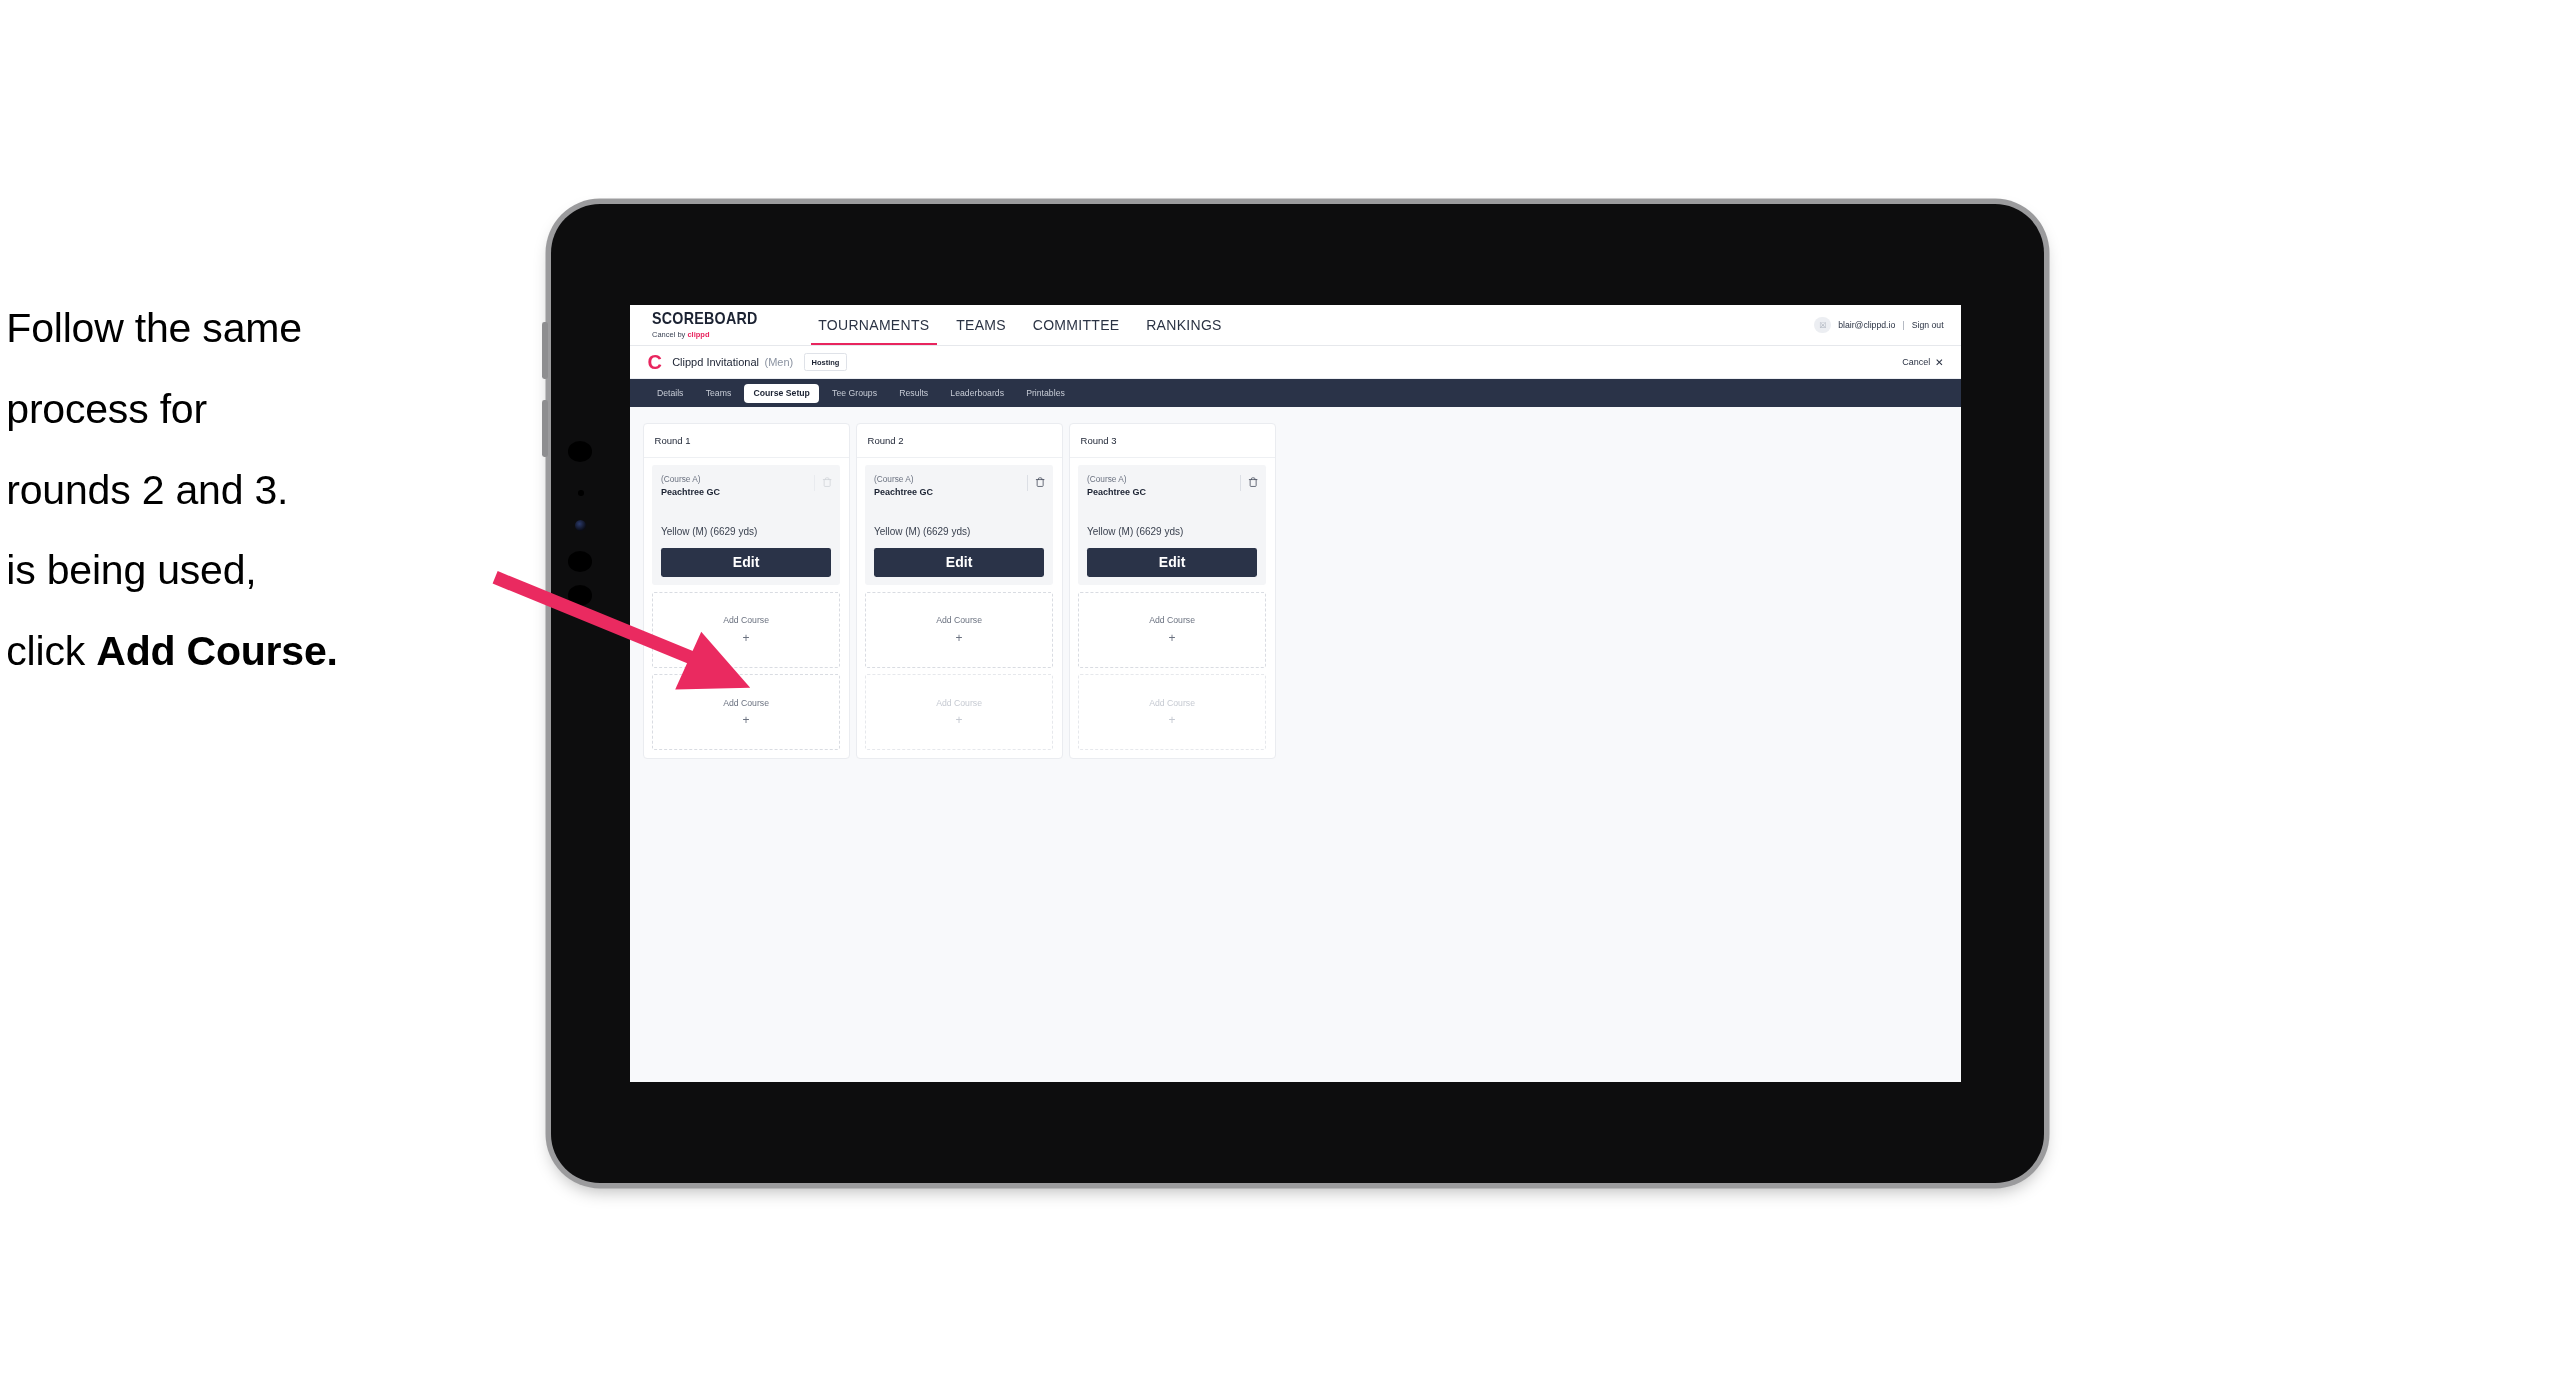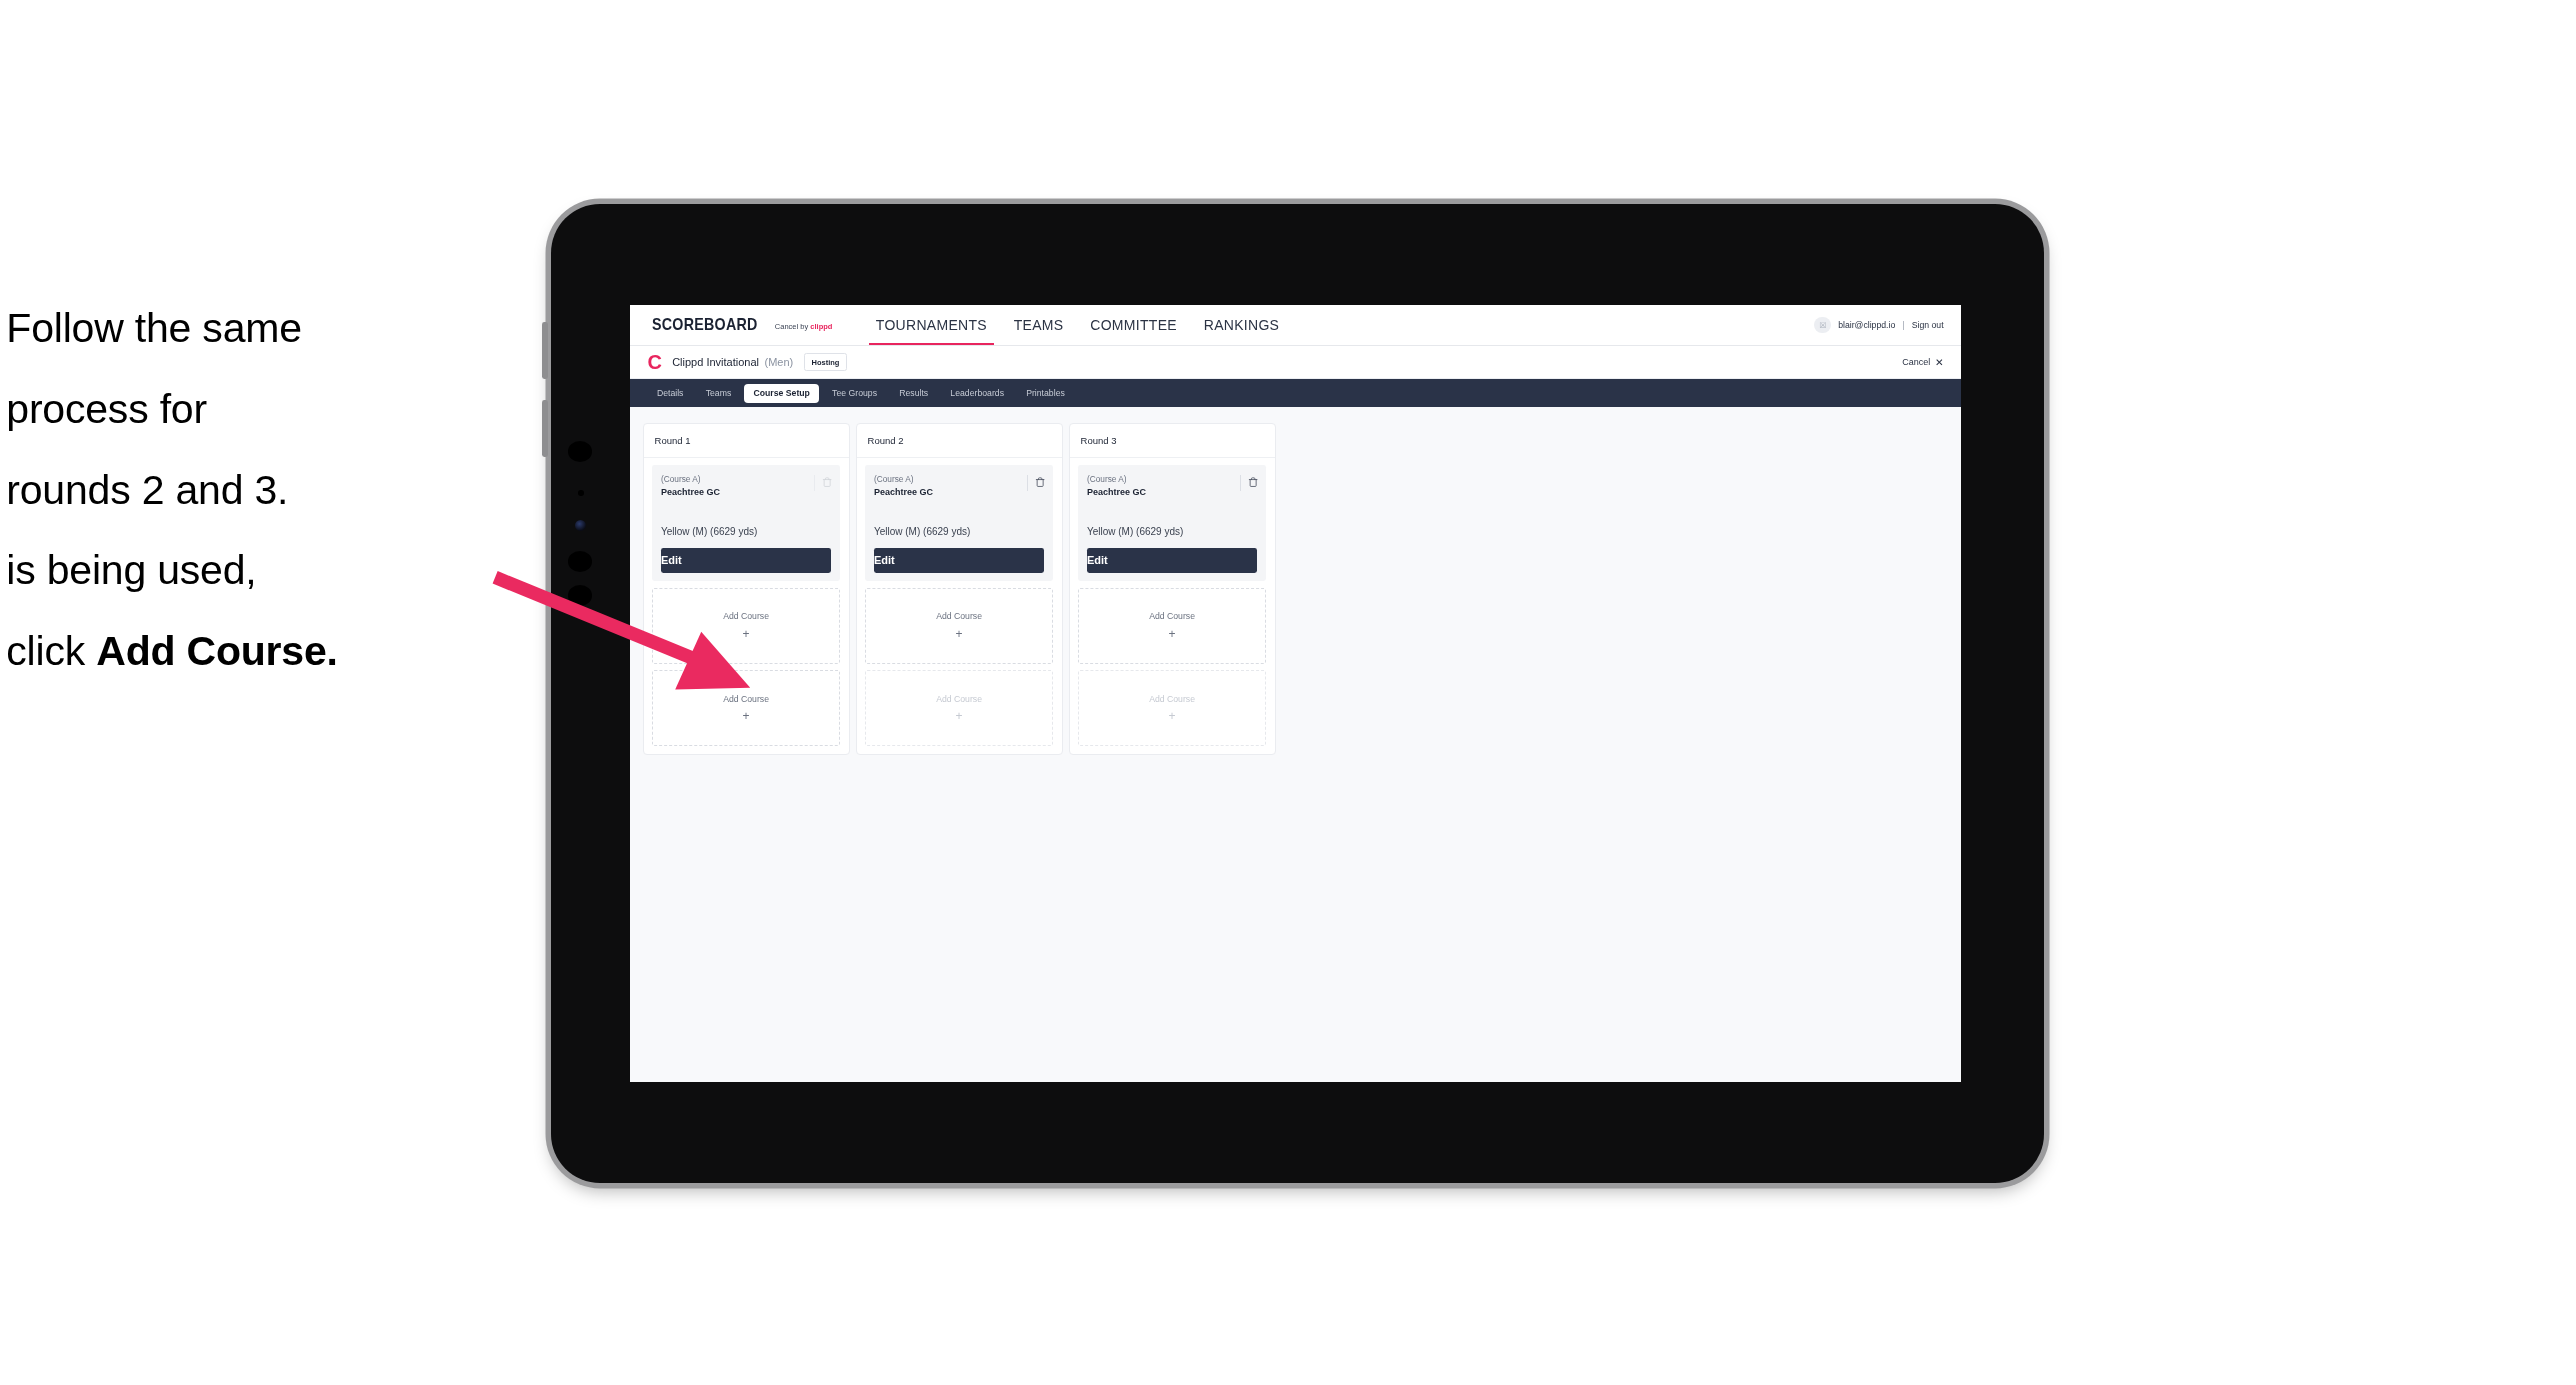--- a/index.html
+++ b/index.html
@@ -57,21 +57,21 @@
   }
 
   
   .topnav {
     height:41px; background:#ffffff;
     display:flex; align-items:center;
     border-bottom:0.8px solid #e6e8ec;
     padding:0 0 0 22px;
     position:relative;
   }
-  .brand { display:flex; flex-direction:row; justify-content:center; margin-right:30px;align-items:center; }
+  .brand { display:flex; flex-direction:column; justify-content:center; margin-right:30px; }
   .brand-title {
     font-size:16.6px; font-weight:bold; letter-spacing:0.3px;
     color:#1b2232; line-height:1; font-stretch:condensed;
     transform:scaleX(.86); transform-origin:left center;
   }
   .brand-sub { font-size:7.5px; color:#3b4354; margin-top:3.2px; line-height:1; }
   .brand-sub .clippd { color:#e8255e; font-weight:bold; }
 
   .topnav-links { display:flex; align-items:stretch; height:100%; }
   .topnav-links a {
@@ -172,23 +172,23 @@
   }
   .vdivider { width:0.8px; height:16px; background:#dcdfe5; }
   .trash-icon { opacity:.85; }
   .trash-icon.muted { opacity:.22; }
   .vdivider.muted { background:#e9ebef; }
   .edit-btn {
     margin-top:8.7px;
     display:block; width:100%;
     background:#2a3348; color:#ffffff;
     border:none; border-radius:2.4px;
-    font-size:11px; font-weight:bold;
+    font-size:14px; font-weight:bold;
     padding:6.3px 0;
-    text-align:left;
+    text-align:center;
     font-family:"Liberation Sans", sans-serif;
   }
 
   .add-course {
     border:0.8px dashed #d9dce2;
     border-radius:2.4px;
     height:76px;
     display:flex; align-items:center; justify-content:center;
     gap:6.3px;
     font-size:8.7px; color:#6b7280;

